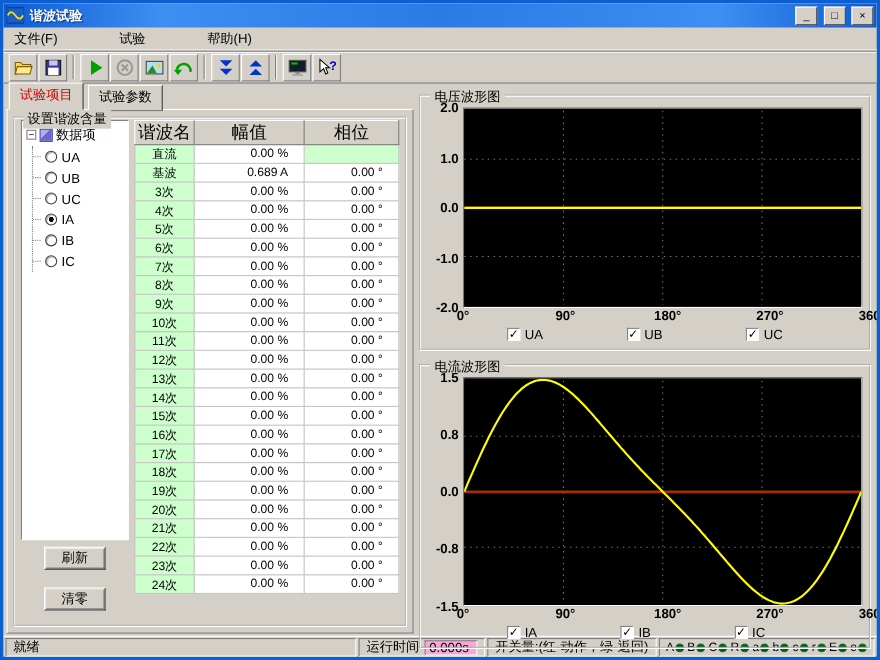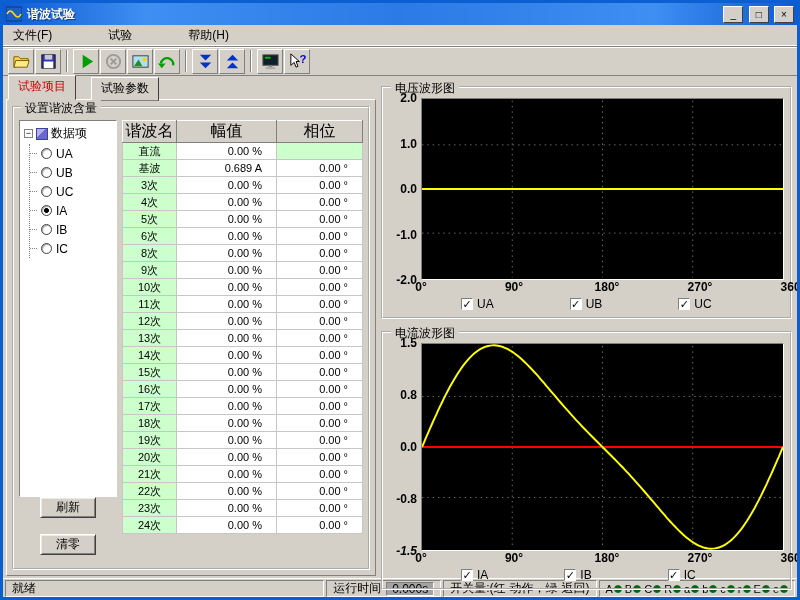--- a/index.html
+++ b/index.html
@@ -29,26 +29,26 @@
   .tbtn { width:26px; height:25px; background:#d4d0c8; border:1px solid;
           border-color:#fff #808080 #808080 #fff; display:flex; align-items:center; justify-content:center; }
   .tsep { width:2px; height:22px; border-left:1px solid #808080; border-right:1px solid #fff; margin:0 4px; }
 
   
   .main { flex:1; display:flex; padding:2px 3px; gap:3px; min-height:0; }
 
   .left-panel { width:370px; flex:0 0 370px; display:flex; flex-direction:column; min-height:0; }
   .tabs { height:21px; flex:0 0 21px; display:flex; align-items:flex-end; padding-left:2px; }
   .tab { padding:2px 9px 3px; border:1px solid; border-color:#fff #404040 #d4d0c8 #fff;
-         background:#d4d0c8; margin-right:15px; position:relative; }
+         background:#d4d0c8; margin-right:4px; position:relative; }
   .tab.active { color:#cc0000; z-index:2; top:1px; padding-bottom:4px; }
   .tab:not(.active) { top:2px; border-bottom-color:#808080; }
   .tab-page { flex:1; border:1px solid; border-color:#fff #808080 #808080 #fff; padding:6px 5px 5px; min-height:0; }
 
-  .groupbox { position:relative; height:100%; border:2px groove #fff; padding:12px 5px 5px; }
+  .groupbox { position:relative; height:100%; border:2px groove #fff; padding:1px 5px 5px; }
   .group-label { position:absolute; top:-8px; left:7px; background:#d4d0c8; padding:0 4px; }
   .group-inner { display:flex; height:100%; gap:5px; min-height:0; }
 
   
   .tree-col { width:98px; flex:0 0 98px; display:flex; flex-direction:column; }
   .tree { height:382px; background:#fff; border:1px solid; border-color:#808080 #fff #fff #808080;
           padding:4px 2px; overflow:hidden; }
   .tree-root { display:flex; align-items:center; gap:3px; padding-left:2px; }
   .expander { width:9px; height:9px; border:1px solid #808080; background:#fff; font-size:9px;
               line-height:7px; text-align:center; flex:0 0 9px; }
@@ -93,24 +93,24 @@
   .xlabels span { position:absolute; transform:translateX(-50%); white-space:nowrap; }
   .checkrow { display:flex; gap:76px; margin:2px 0 4px 72px; }
   .cb { display:flex; align-items:center; gap:4px; }
   .cbbox { width:12px; height:12px; background:#fff; border:1px solid;
            border-color:#808080 #fff #fff #808080; font-size:11px; line-height:11px; text-align:center; }
 
   
   .statusbar { height:19px; flex:0 0 19px; display:flex; gap:2px; padding:1px 2px 0;
                border-top:1px solid #fff; font-size:12px; }
   .sb-sec { border:1px solid; border-color:#808080 #fff #fff #808080; padding:0 6px;
-            display:flex; align-items:center; white-space:nowrap; overflow:hidden;text-align:center; }
+            display:flex; align-items:center; white-space:nowrap; overflow:hidden; }
   .sb-ready { flex:1; }
   .sb-runtime { gap:5px; }
-  .sb-val { border:1px solid; border-color:#808080 #fff #fff #808080; background:#a3a3a3;
+  .sb-val { border:1px solid; border-color:#808080 #fff #fff #808080; background:#f9a8d4;
             padding:0 3px; min-width:48px; height:14px; line-height:13px; }
   .sb-leds { gap:3px; font-size:11px; }
   .led { display:flex; align-items:center; gap:1px; }
   .led-dot { width:8px; height:8px; border-radius:50%; border:1px solid #073; }
 </style>
 </head>
 <body>
 
 <div class="window">
 
@@ -284,20 +284,25 @@
                       <td class="val-cell">0.00 %</td>
                       <td class="val-cell">0.00 °</td>
                     </tr>
                     <tr>
                       <td class="name-cell">5次</td>
                       <td class="val-cell">0.00 %</td>
                       <td class="val-cell">0.00 °</td>
                     </tr>
                     <tr>
                       <td class="name-cell">6次</td>
+                      <td class="val-cell">0.00 %</td>
+                      <td class="val-cell">0.00 °</td>
+                    </tr>
+                    <tr>
+                      <td class="name-cell">7次</td>
                       <td class="val-cell">0.00 %</td>
                       <td class="val-cell">0.00 °</td>
                     </tr>
                     <tr>
                       <td class="name-cell">8次</td>
                       <td class="val-cell">0.00 %</td>
                       <td class="val-cell">0.00 °</td>
                     </tr>
                     <tr>
                       <td class="name-cell">9次</td>
@@ -434,21 +439,21 @@
           </div>
       </div>
       <div class="chart-block">
         <span class="chart-title">电流波形图</span>
         <div class="chart-row">
           <div class="ylabels" style="height: 208px;">
               <span style="top: 0px;">1.5</span>
               <span style="top: 52px;">0.8</span>
               <span style="top: 104px;">0.0</span>
               <span style="top: 156px;">-0.8</span>
-              <span style="top: 208px; font-style: italic;">-1.5</span>
+              <span style="top: 208px;">-1.5</span>
             </div>
           <svg class="plot" width="372" height="208" viewBox="0 0 372 208">
               <rect x="0" y="0" width="372" height="208" fill="#000000"></rect>
               <line x1="0" y1="52" x2="372" y2="52" stroke="#6e6e6e" stroke-dasharray="1.5 4" stroke-width="1"></line>
               <line x1="0" y1="104" x2="372" y2="104" stroke="#6e6e6e" stroke-dasharray="1.5 4" stroke-width="1"></line>
               <line x1="0" y1="156" x2="372" y2="156" stroke="#6e6e6e" stroke-dasharray="1.5 4" stroke-width="1"></line>
               <line x1="93" y1="0" x2="93" y2="208" stroke="#6e6e6e" stroke-dasharray="1.5 4" stroke-width="1"></line>
               <line x1="186" y1="0" x2="186" y2="208" stroke="#6e6e6e" stroke-dasharray="1.5 4" stroke-width="1"></line>
               <line x1="279" y1="0" x2="279" y2="208" stroke="#6e6e6e" stroke-dasharray="1.5 4" stroke-width="1"></line>
               <polyline points="0,104.0 372,104.0" fill="none" stroke="#00bb00" stroke-width="2"></polyline>

